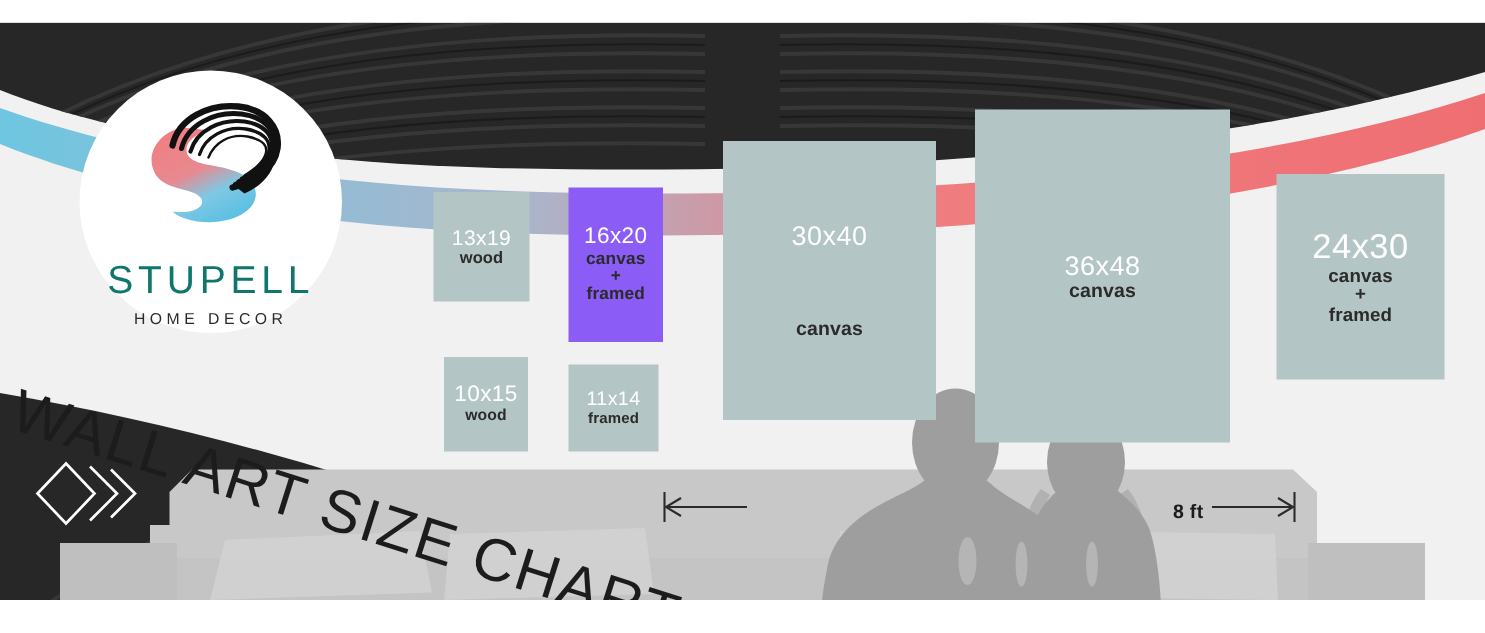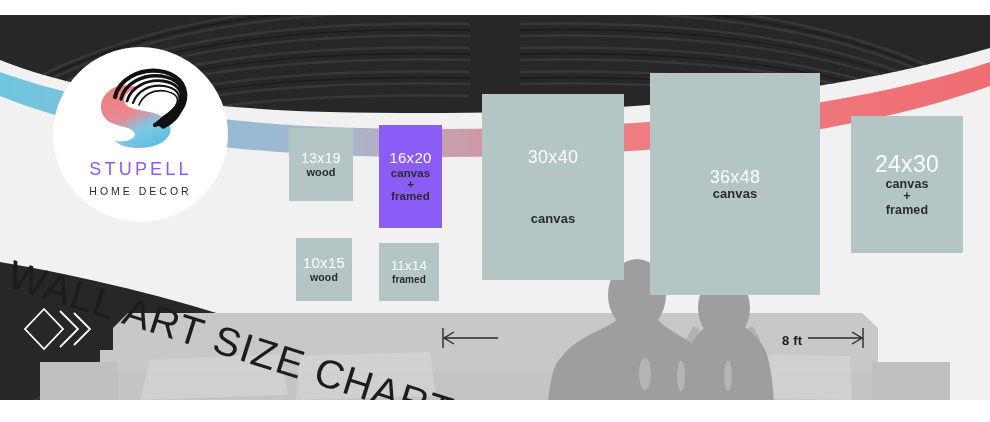--- a/index.html
+++ b/index.html
@@ -92,24 +92,24 @@
     flex-direction: column;
     align-items: center;
     justify-content: flex-start;
   }
   .logo-mark {
     margin-top: 16px;
     width: 112px;
     height: 92px;
   }
   .logo-word {
-    margin-top: 4px;
-    font-size: 18px;
+    margin-top: 16px;
+    font-size: 26px;
     letter-spacing: 3.2px;
-    color: #8b5cf6;
+    color: #0f766e;
     font-weight: 400;
   }
   .logo-sub {
     margin-top: 5px;
     font-size: 10.5px;
     letter-spacing: 3.0px;
     color: #2a2a2a;
     font-weight: 400;
   }
 

